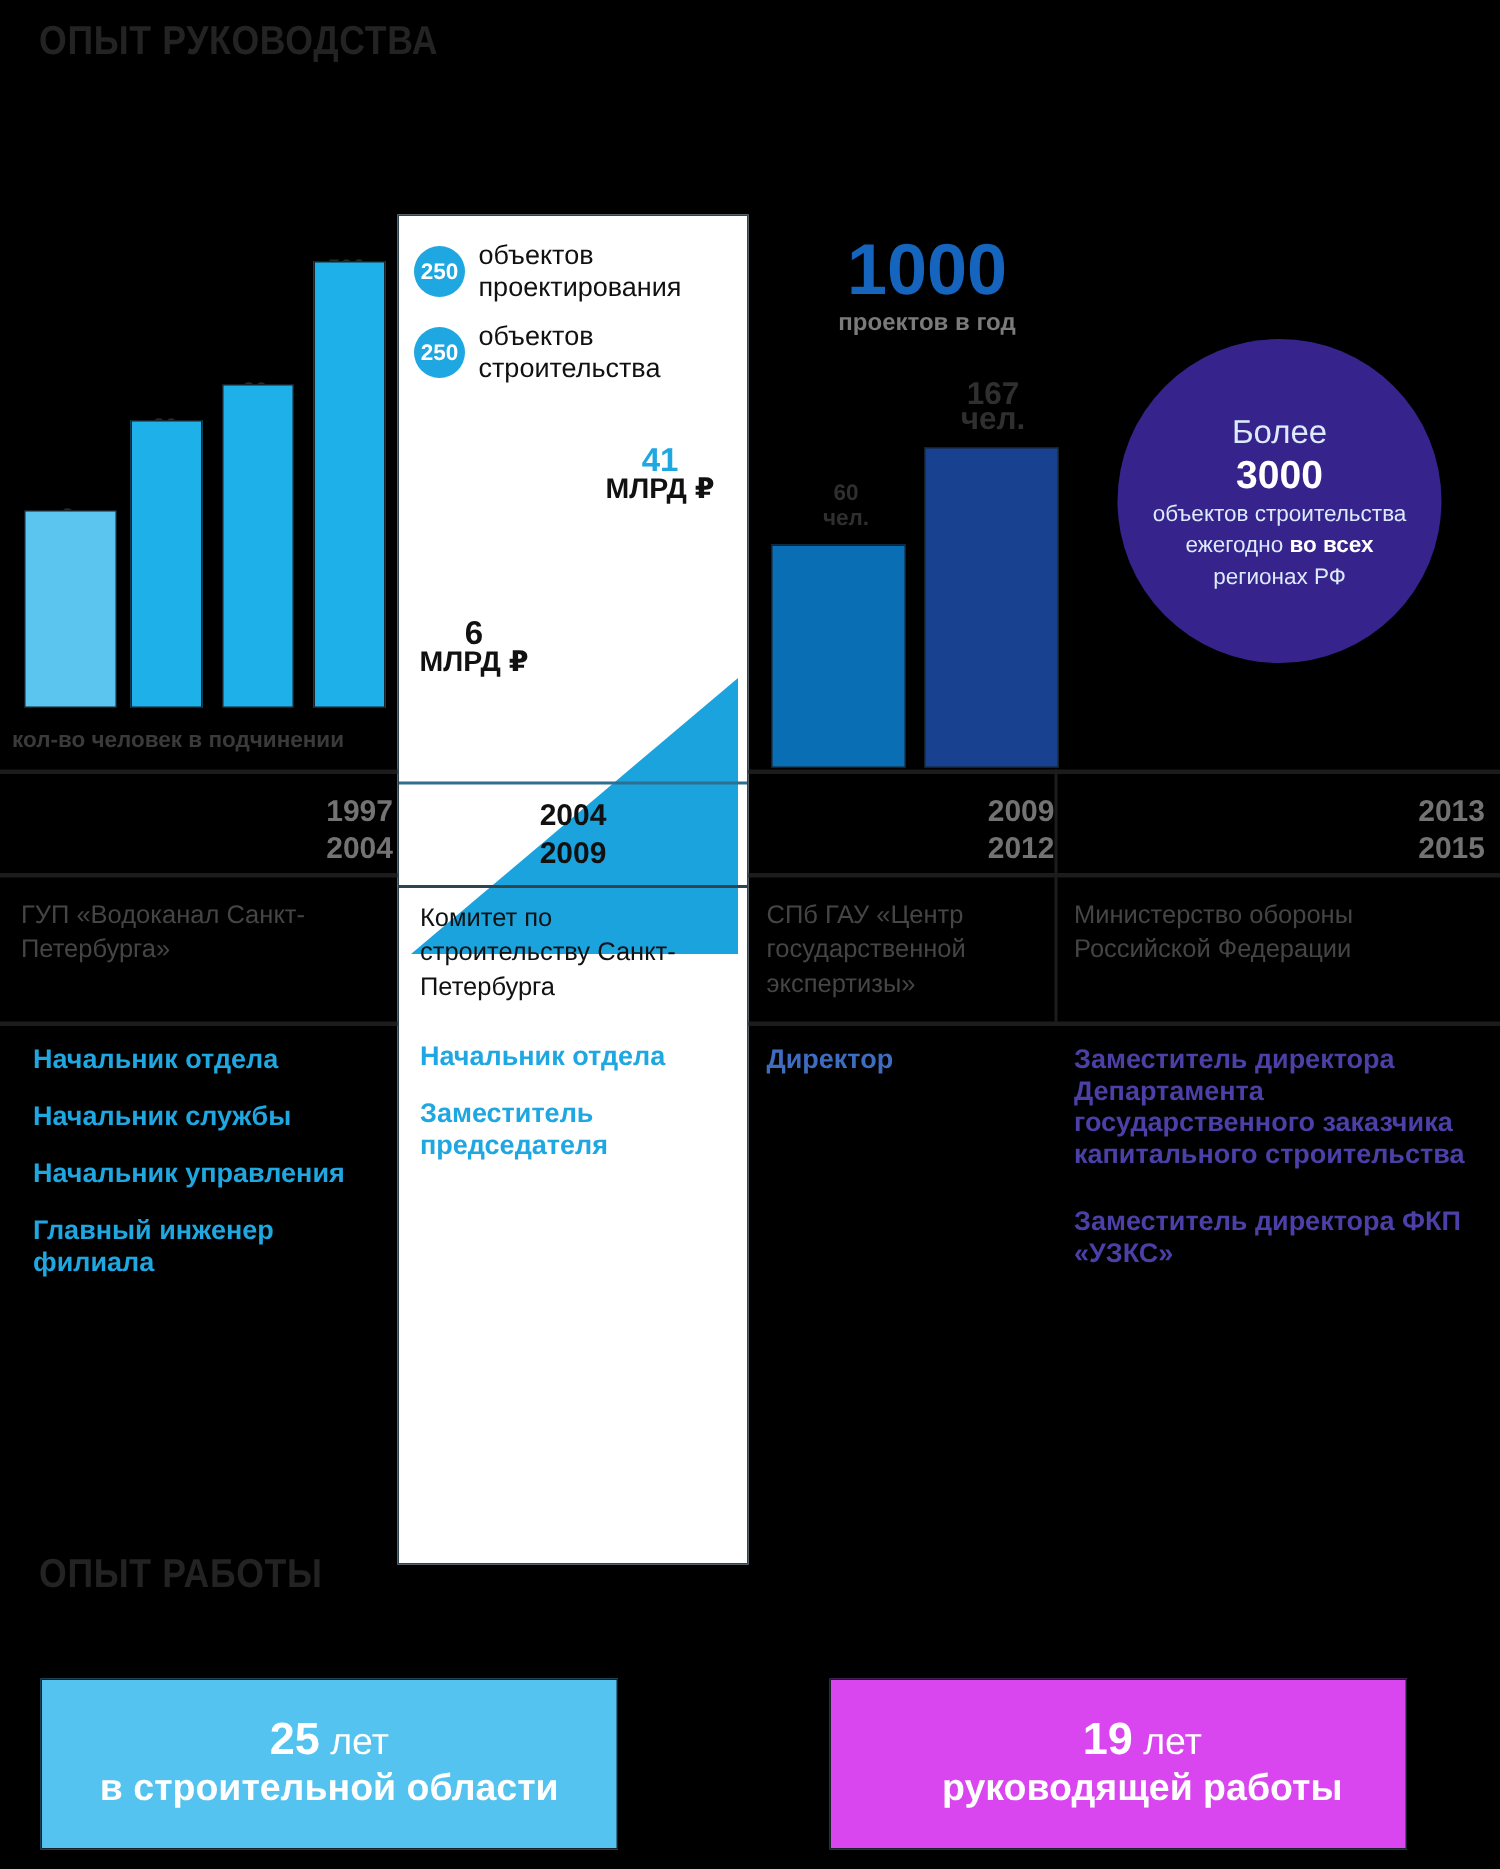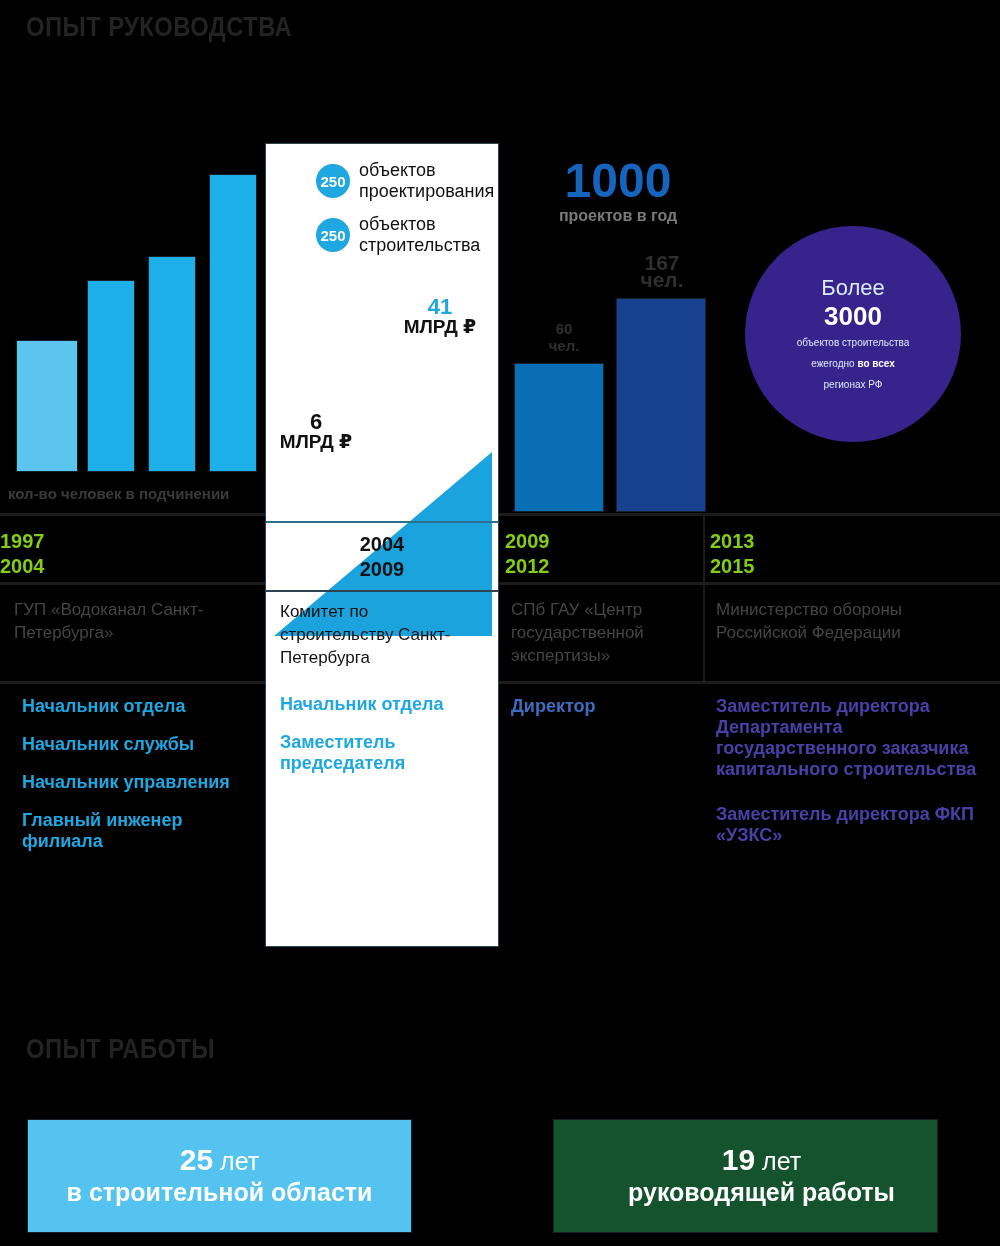--- a/index.html
+++ b/index.html
@@ -26,22 +26,22 @@
     position:absolute;text-align:center;
     font-weight:bold;font-size:15px;line-height:17px;color:#2a2a2a;
   }
   .axis-lbl{
     position:absolute;left:8px;bottom:8px;
     font-weight:bold;font-size:15px;color:#3a3a3a;white-space:nowrap;
   }
 
   
   #white-panel{
-    left:265px;top:143px;width:234px;height:804px;
-    background:#ffffff;border:1px solid #2e4450;box-sizing:border-box;padding-left:40px;
+    left:265px;top:143px;width:234px;height:900px;
+    background:#ffffff;border:1px solid #2e4450;box-sizing:border-box;
   }
   .badge-row{display:flex;align-items:center;gap:9px;padding:0 10px;}
   .badge{
     flex:0 0 auto;width:34px;height:34px;border-radius:50%;
     background:#1EA7E0;color:#fff;font-weight:bold;font-size:15px;
     display:flex;align-items:center;justify-content:center;
   }
   .badge-txt{color:#111;font-size:18px;line-height:21px;}
 
   .tri-wrap{position:absolute;left:0;top:200px;width:232px;height:300px;}
@@ -71,29 +71,29 @@
 
   
   #circle{
     left:745px;top:226px;width:216px;height:216px;border-radius:50%;
     background:#36238C;
     display:flex;flex-direction:column;align-items:center;justify-content:center;
     text-align:center;color:#DCEBFB;
   }
   #circle .c1{font-size:22px;line-height:27px;}
   #circle .c2{font-size:26px;line-height:31px;font-weight:bold;color:#fff;}
-  #circle .c3{font-size:10px;line-height:21px;}
+  #circle .c3{font-size:15px;line-height:21px;}
   #circle .c3 b{color:#fff;}
 
   
   .hr{position:absolute;height:3px;background:#1c1c1c;}
   .vr{position:absolute;width:2px;background:#1c1c1c;}
   .col-years{
-    position:absolute;text-align:left;
-    color:#84cc16;font-weight:bold;font-size:20px;line-height:25px;
+    position:absolute;text-align:right;
+    color:#737373;font-weight:bold;font-size:20px;line-height:25px;
   }
   .col-org{
     position:absolute;color:#454545;font-size:17px;line-height:23px;
   }
   .roles-col{position:absolute;}
   .roles-col .role{font-weight:bold;font-size:18px;line-height:21px;margin-bottom:17px;}
 
   
   .exp-box{
     position:absolute;box-sizing:border-box;
@@ -258,19 +258,19 @@
 <div class="abs sec-title" style="left:26px;top:1034px;">ОПЫТ РАБОТЫ</div>
 
 <div class="exp-box" style="left:27px;top:1119px;width:385px;height:114px;background:#54C3EF;border:1px solid #17212a;">
   <div class="l1">
     <b>25</b>
     <span>лет</span>
   </div>
   <div class="l2">в строительной области</div>
 </div>
 
-<div class="exp-box" style="left:553px;top:1119px;width:385px;height:114px;background:#14532d;border:1px solid #17212a;padding-left:32px;">
+<div class="exp-box" style="left:553px;top:1119px;width:385px;height:114px;background:#d946ef;border:1px solid #17212a;padding-left:32px;">
   <div class="l1">
     <b>19</b>
     <span>лет</span>
   </div>
   <div class="l2">руководящей работы</div>
 </div>
 
 </body></html>

